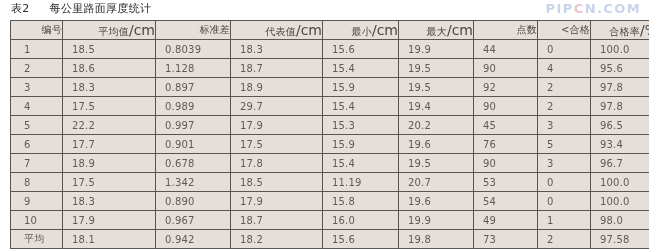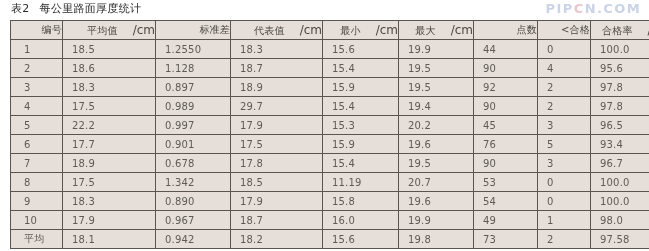--- a/index.html
+++ b/index.html
@@ -35,21 +35,21 @@
   #caption {
     position: absolute;
     left: 11px;
     top: 1px;
     font-family: "DejaVu Sans", "Liberation Sans", sans-serif;
     font-size: 11px;
     color: #2b2b2b;
     white-space: nowrap;
     letter-spacing: 0.3px;
   }
-  #caption .cap-num { margin-right: 10px; }
+  #caption .cap-num { margin-right: 20px; }
 
   
   #table-wrap {
     position: absolute;
     left: 10px;
     top: 20px;
     width: 628px;
   }
   table.stat-table {
     border-collapse: collapse;
@@ -88,23 +88,22 @@
   col.c2 { width: 75px;  }
   col.c3 { width: 92px;  }
   col.c4 { width: 76px;  }
   col.c5 { width: 75px;  }
   col.c6 { width: 64px;  }
   col.c7 { width: 53px;  }
   col.c8 { width: 68px;  }
 
   
   .unit {
-    font-size: 12px;
+    font-size: 14px;
     letter-spacing: 0;
-    margin-left: 15px;
   }
 </style>
 </head>
 <body>
 
 <div id="watermark">
   <span>PIP</span><span class="wm-c">C</span><span>N.COM</span>
 </div>
 
 <div id="caption">
@@ -134,21 +133,21 @@
           <th class="th-c5"><span>最大</span><span class="unit">/cm</span></th>
           <th class="th-c6">点数</th>
           <th class="th-c7">&lt;合格</th>
           <th class="th-c8"><span>合格率</span><span class="unit">/%</span></th>
         </tr>
     </thead>
     <tbody id="table-body">
         <tr>
           <td class="td-c0">1</td>
           <td class="td-c1">18.5</td>
-          <td class="td-c2">1.2550</td>
+          <td class="td-c2">0.8039</td>
           <td class="td-c3">18.3</td>
           <td class="td-c4">15.6</td>
           <td class="td-c5">19.9</td>
           <td class="td-c6">44</td>
           <td class="td-c7">0</td>
           <td class="td-c8">100.0</td>
         </tr>
         <tr>
           <td class="td-c0">2</td>
           <td class="td-c1">18.6</td>

